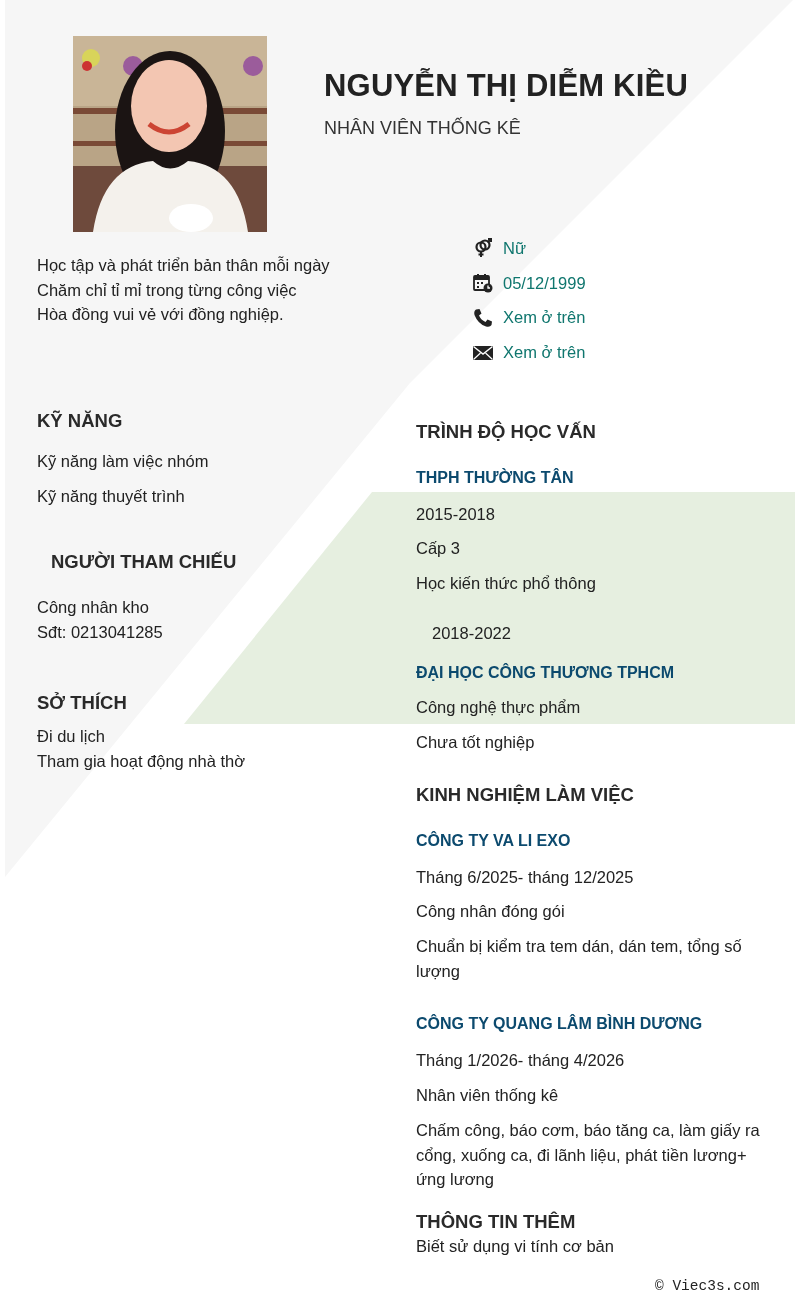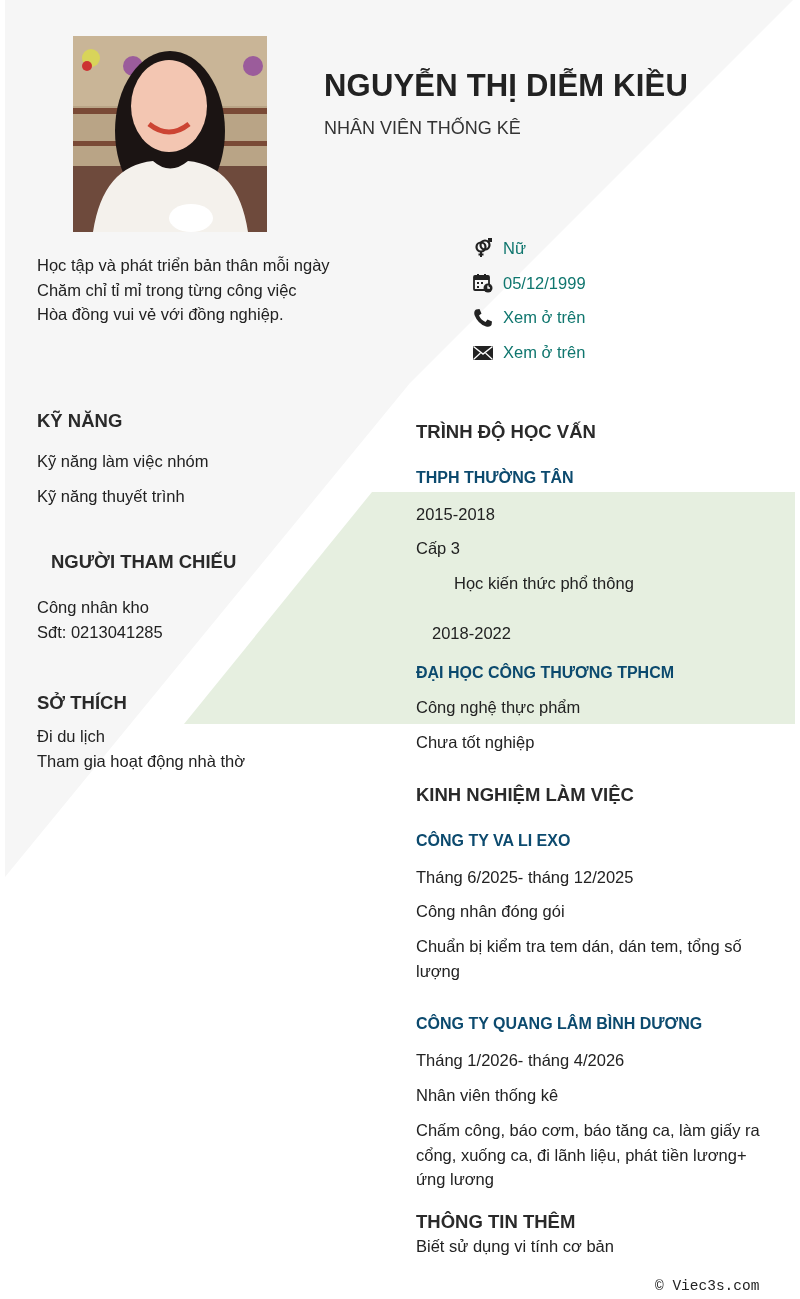--- a/index.html
+++ b/index.html
@@ -117,21 +117,21 @@
 <div class="abs sec-h" style="left:37px; top:692px;">SỞ THÍCH</div>
 <div class="abs wrap" style="left:37px; top:724px;">
   <div>Đi du lịch</div>
   <div>Tham gia hoạt động nhà thờ</div>
 </div>
 
 <div class="abs sec-h" style="left:416px; top:421px;">TRÌNH ĐỘ HỌC VẤN</div>
 <div class="abs sub-h" style="left:416px; top:469px;">THPH THƯỜNG TÂN</div>
 <div class="abs item" style="left:416px; top:505px;">2015-2018</div>
 <div class="abs item" style="left:416px; top:539px;text-align:right;">Cấp 3</div>
-<div class="abs item" style="left:416px; top:574px;margin-left:38px;">Học kiến thức phổ thông</div>
+<div class="abs item" style="left:416px; top:574px;">Học kiến thức phổ thông</div>
 
 <div class="abs sub-h" style="left:416px; top:628px;margin-top:36px;">ĐẠI HỌC CÔNG THƯƠNG TPHCM</div>
 <div class="abs item" style="left:416px; top:624px;margin-left:16px;">2018-2022</div>
 <div class="abs item" style="left:416px; top:698px;">Công nghệ thực phẩm</div>
 <div class="abs item" style="left:416px; top:733px;">Chưa tốt nghiệp</div>
 
 <div class="abs sec-h" style="left:416px; top:784px;">KINH NGHIỆM LÀM VIỆC</div>
 <div class="abs sub-h" style="left:416px; top:832px;">CÔNG TY VA LI EXO</div>
 <div class="abs item" style="left:416px; top:868px;">Tháng 6/2025- tháng 12/2025</div>
 <div class="abs item" style="left:416px; top:902px;">Công nhân đóng gói</div>

